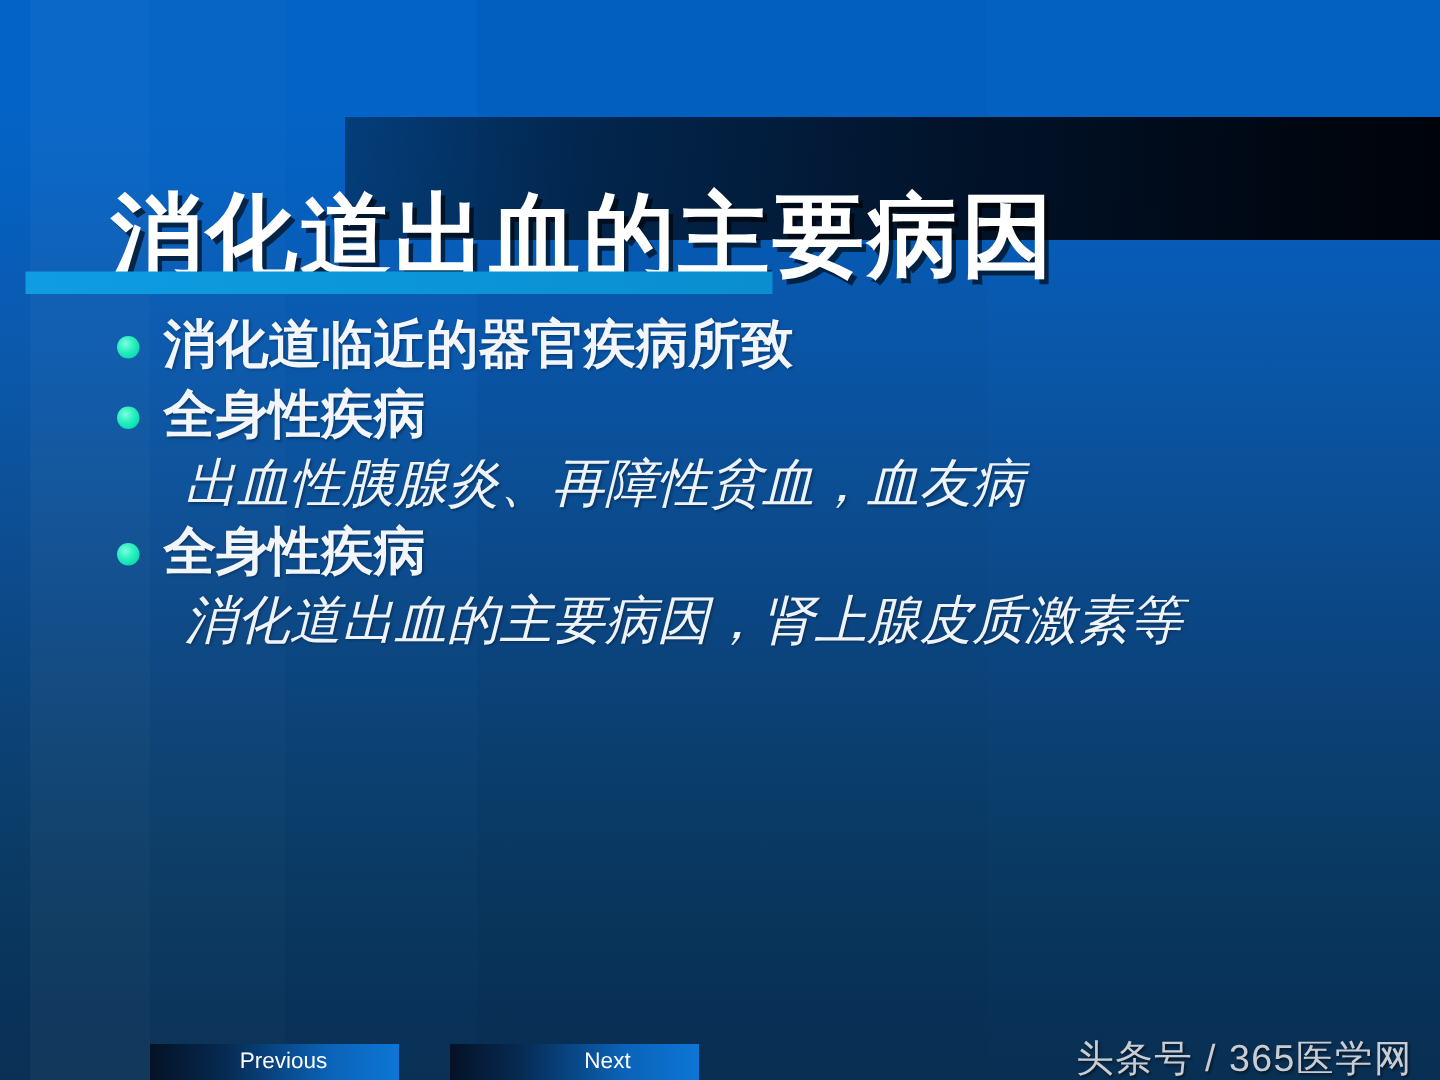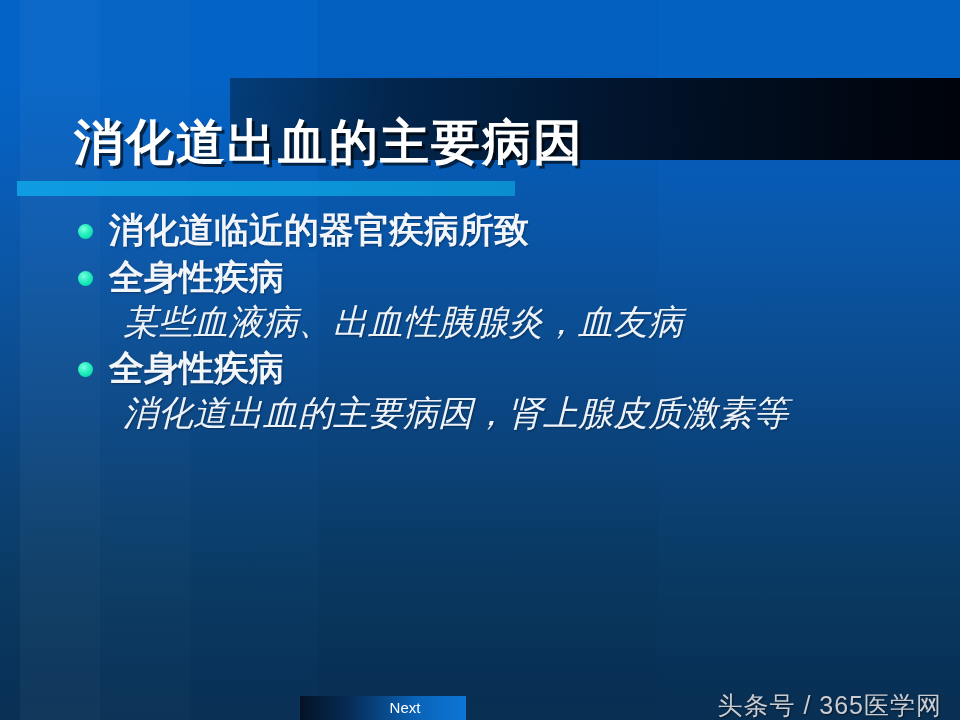--- a/index.html
+++ b/index.html
@@ -54,21 +54,21 @@
         rgba(1,14,32,0.93) 55%,
         rgba(0,6,16,0.98) 85%,
         rgba(0,3,10,1) 100%);
     pointer-events: none;
   }
 
   .slide-title {
     position: absolute;
     left: 74px;
     top: 83px;
-    font-size: 49px;
+    font-size: 61px;
     font-weight: bold;
     color: #ffffff;
     letter-spacing: 2px;
     line-height: 1.1;
     text-shadow: 3px 3px 0 rgba(0,0,0,0.62);
     white-space: nowrap;
   }
 
   .accent-bar {
     position: absolute;
@@ -191,34 +191,37 @@
         <span class="bullet-dot"></span>
         <span class="bullet-head">消化道临近的器官疾病所致</span>
       </div>
     </div>
 
     <div class="bullet-block">
       <div class="bullet-row">
         <span class="bullet-dot"></span>
         <span class="bullet-head">全身性疾病</span>
       </div>
-      <div class="sub-line">某些血液病、出血性胰腺炎，血友病</div>
+      <div class="sub-line">出血性胰腺炎、再障性贫血，血友病</div>
     </div>
 
     <div class="bullet-block">
       <div class="bullet-row">
         <span class="bullet-dot"></span>
         <span class="bullet-head">全身性疾病</span>
       </div>
       <div class="sub-line wrapbox2">消化道出血的主要病因，肾上腺皮质激素等</div>
     </div>
 
   </div>
 
   <div class="watermark">头条号 / 365医学网</div>
 
   <div class="navbar">
+    <div class="nav-btn nav-prev">
+      <span>Previous</span>
+    </div>
     <div class="nav-btn nav-next">
       <span>Next</span>
     </div>
   </div>
 
 </div>
 
 </body></html>

